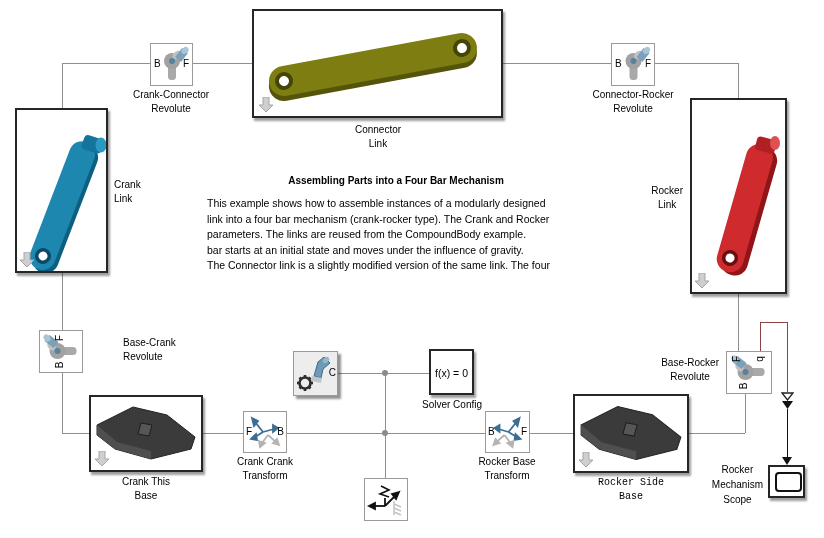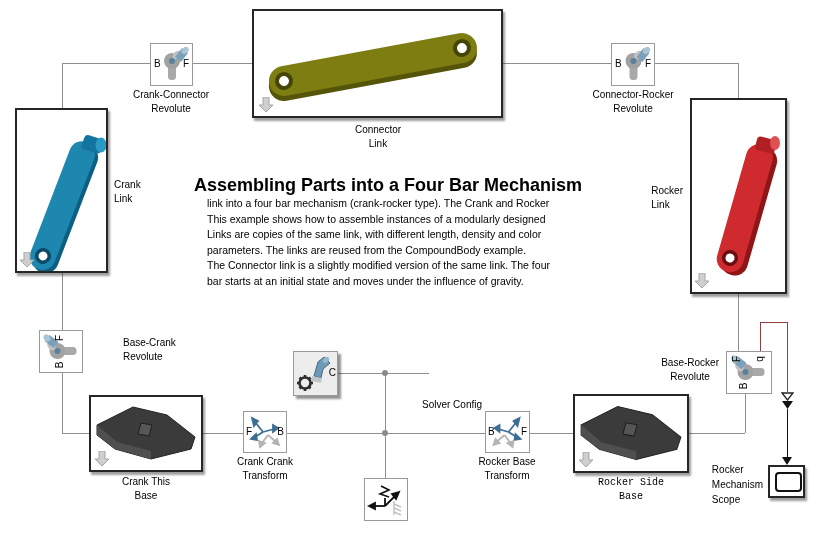--- a/index.html
+++ b/index.html
@@ -3,30 +3,30 @@
 <meta charset="utf-8">
 <style>
   html,body{margin:0;padding:0;background:#fff;}
   #canvas{position:relative;width:824px;height:538px;background:#ffffff;overflow:hidden;
           font-family:"Liberation Sans",sans-serif;color:#000;}
   .blk{position:absolute;background:#fff;box-sizing:border-box;}
   .light{border:1px solid #9a9a9a;}
   .heavy{border:2px solid #262626;box-shadow:2px 3px 2px rgba(40,40,40,0.45);}
   .lbl{position:absolute;font-size:10px;line-height:14px;text-align:center;white-space:pre;}
   .left-al{text-align:left;}
-  .right-al{text-align:left;margin-left:20px;}
+  .right-al{text-align:center;margin-left:20px;}
   .pl{position:absolute;font-size:10px;line-height:10px;}
   .rot{transform:rotate(-90deg);}
   .h-line{position:absolute;height:1px;background:#8f8f8f;}
   .v-line{position:absolute;width:1px;background:#8f8f8f;}
   .red{background:#8f4040;}
   .blackl{background:#111;}
   .dot{position:absolute;width:6px;height:6px;border-radius:3px;background:#8c8c8c;}
-  .title{position:absolute;left:188px;top:175px;width:400px;text-align:center;
-         font-size:18px;font-weight:bold;}
+  .title{position:absolute;left:196px;top:175px;width:400px;text-align:center;
+         font-size:10px;font-weight:bold;}
   .desc{position:absolute;left:207px;top:196px;width:400px;font-size:10.5px;line-height:15.5px;}
   .arrow-dn{position:absolute;width:0;height:0;border-left:5px solid transparent;
             border-right:5px solid transparent;border-top:8px solid #111;}
   .mech{background:#ededed;border:1px solid #9a9a9a;box-shadow:3px 3px 2px rgba(40,40,40,0.5);}
   .scope-screen{position:absolute;left:5px;top:5px;width:23px;height:16px;border:2px solid #111;
                 border-radius:4px;background:#fff;}
   svg{display:block;}
   .icon-abs{position:absolute;}
 </style>
 </head>
@@ -245,20 +245,23 @@
           <line x1="16" y1="31" x2="19" y2="31"></line>
         <line x1="5.5" y1="25.5" x2="7.5" y2="27.5"></line>
           <line x1="14.5" y1="34.5" x2="16.5" y2="36.5"></line>
         <line x1="16.5" y1="25.5" x2="14.5" y2="27.5"></line>
           <line x1="7.5" y1="34.5" x2="5.5" y2="36.5"></line>
       </g>
     </svg>
     <span class="pl" style="right:1px;top:16px;">C</span>
   </div>
 
+  <div class="blk heavy" style="left:429px;top:349px;width:45px;height:46px;">
+    <div style="position:absolute;left:0;right:0;top:16px;text-align:center;font-size:10.5px;">f(x) = 0</div>
+  </div>
 
   <div class="blk light" style="left:364px;top:478px;width:44px;height:43px;">
     <svg width="42" height="41" viewBox="0 0 42 41">
       <g stroke="#111" stroke-width="1.8" fill="#111">
         <line x1="20" y1="27" x2="9" y2="27"></line>
           <polygon points="4,27 10,24 10,30"></polygon>
         <line x1="20" y1="27" x2="30" y2="17"></line>
           <polygon points="34,13 27,15 31,20"></polygon>
         <line x1="20" y1="27" x2="20" y2="19"></line>
       </g>
@@ -285,21 +288,20 @@
   <div class="lbl" style="right:105px;top:356px;"><span>Base-Rocker</span><br><span>Revolute</span></div>
   <div class="lbl" style="left:86px;top:475px;width:120px;"><span>Crank This</span><br><span>Base</span></div>
   <div class="lbl" style="left:571px;top:476px;width:120px;font-family:Liberation Mono, monospace;"><span>Rocker Side</span><br><span>Base</span></div>
   <div class="lbl" style="left:205px;top:455px;width:120px;"><span>Crank Crank</span><br><span>Transform</span></div>
   <div class="lbl" style="left:447px;top:455px;width:120px;"><span>Rocker Base</span><br><span>Transform</span></div>
   <div class="lbl" style="left:392px;top:398px;width:120px;">Solver Config</div>
   <div class="lbl right-al" style="right:61px;top:462px;line-height:15px;"><span>Rocker</span><br><span>Mechanism</span><br><span>Scope</span></div>
 
   <div class="title">Assembling Parts into a Four Bar Mechanism</div>
   <div class="desc">
+    <div>This example shows how to assemble instances of a modularly designed</div>
     <div>link into a four bar mechanism (crank-rocker type). The Crank and Rocker</div>
-    <div>This example shows how to assemble instances of a modularly designed</div>
-    <div>Links are copies of the same link, with different length, density and color</div>
     <div>parameters. The links are reused from the CompoundBody example.</div>
+    <div>bar starts at an initial state and moves under the influence of gravity.</div>
     <div>The Connector link is a slightly modified version of the same link. The four</div>
-    <div>bar starts at an initial state and moves under the influence of gravity.</div>
   </div>
 
 </div>
 
 </body></html>

